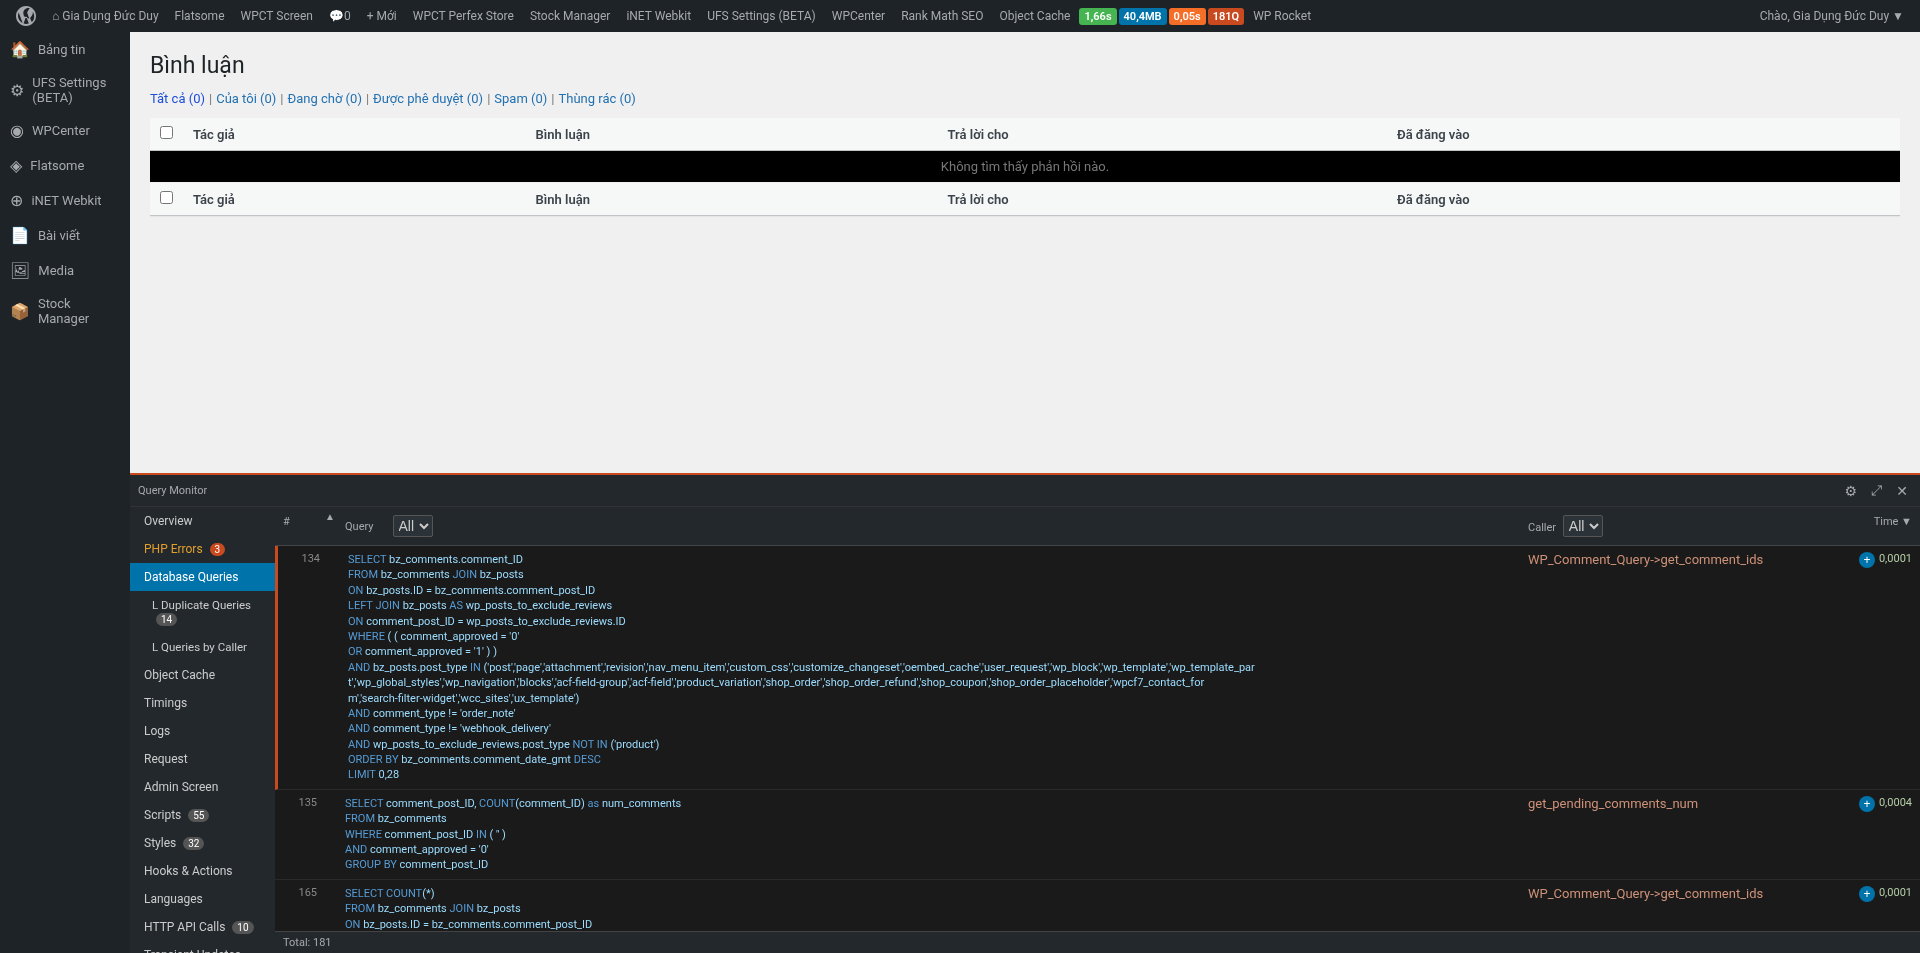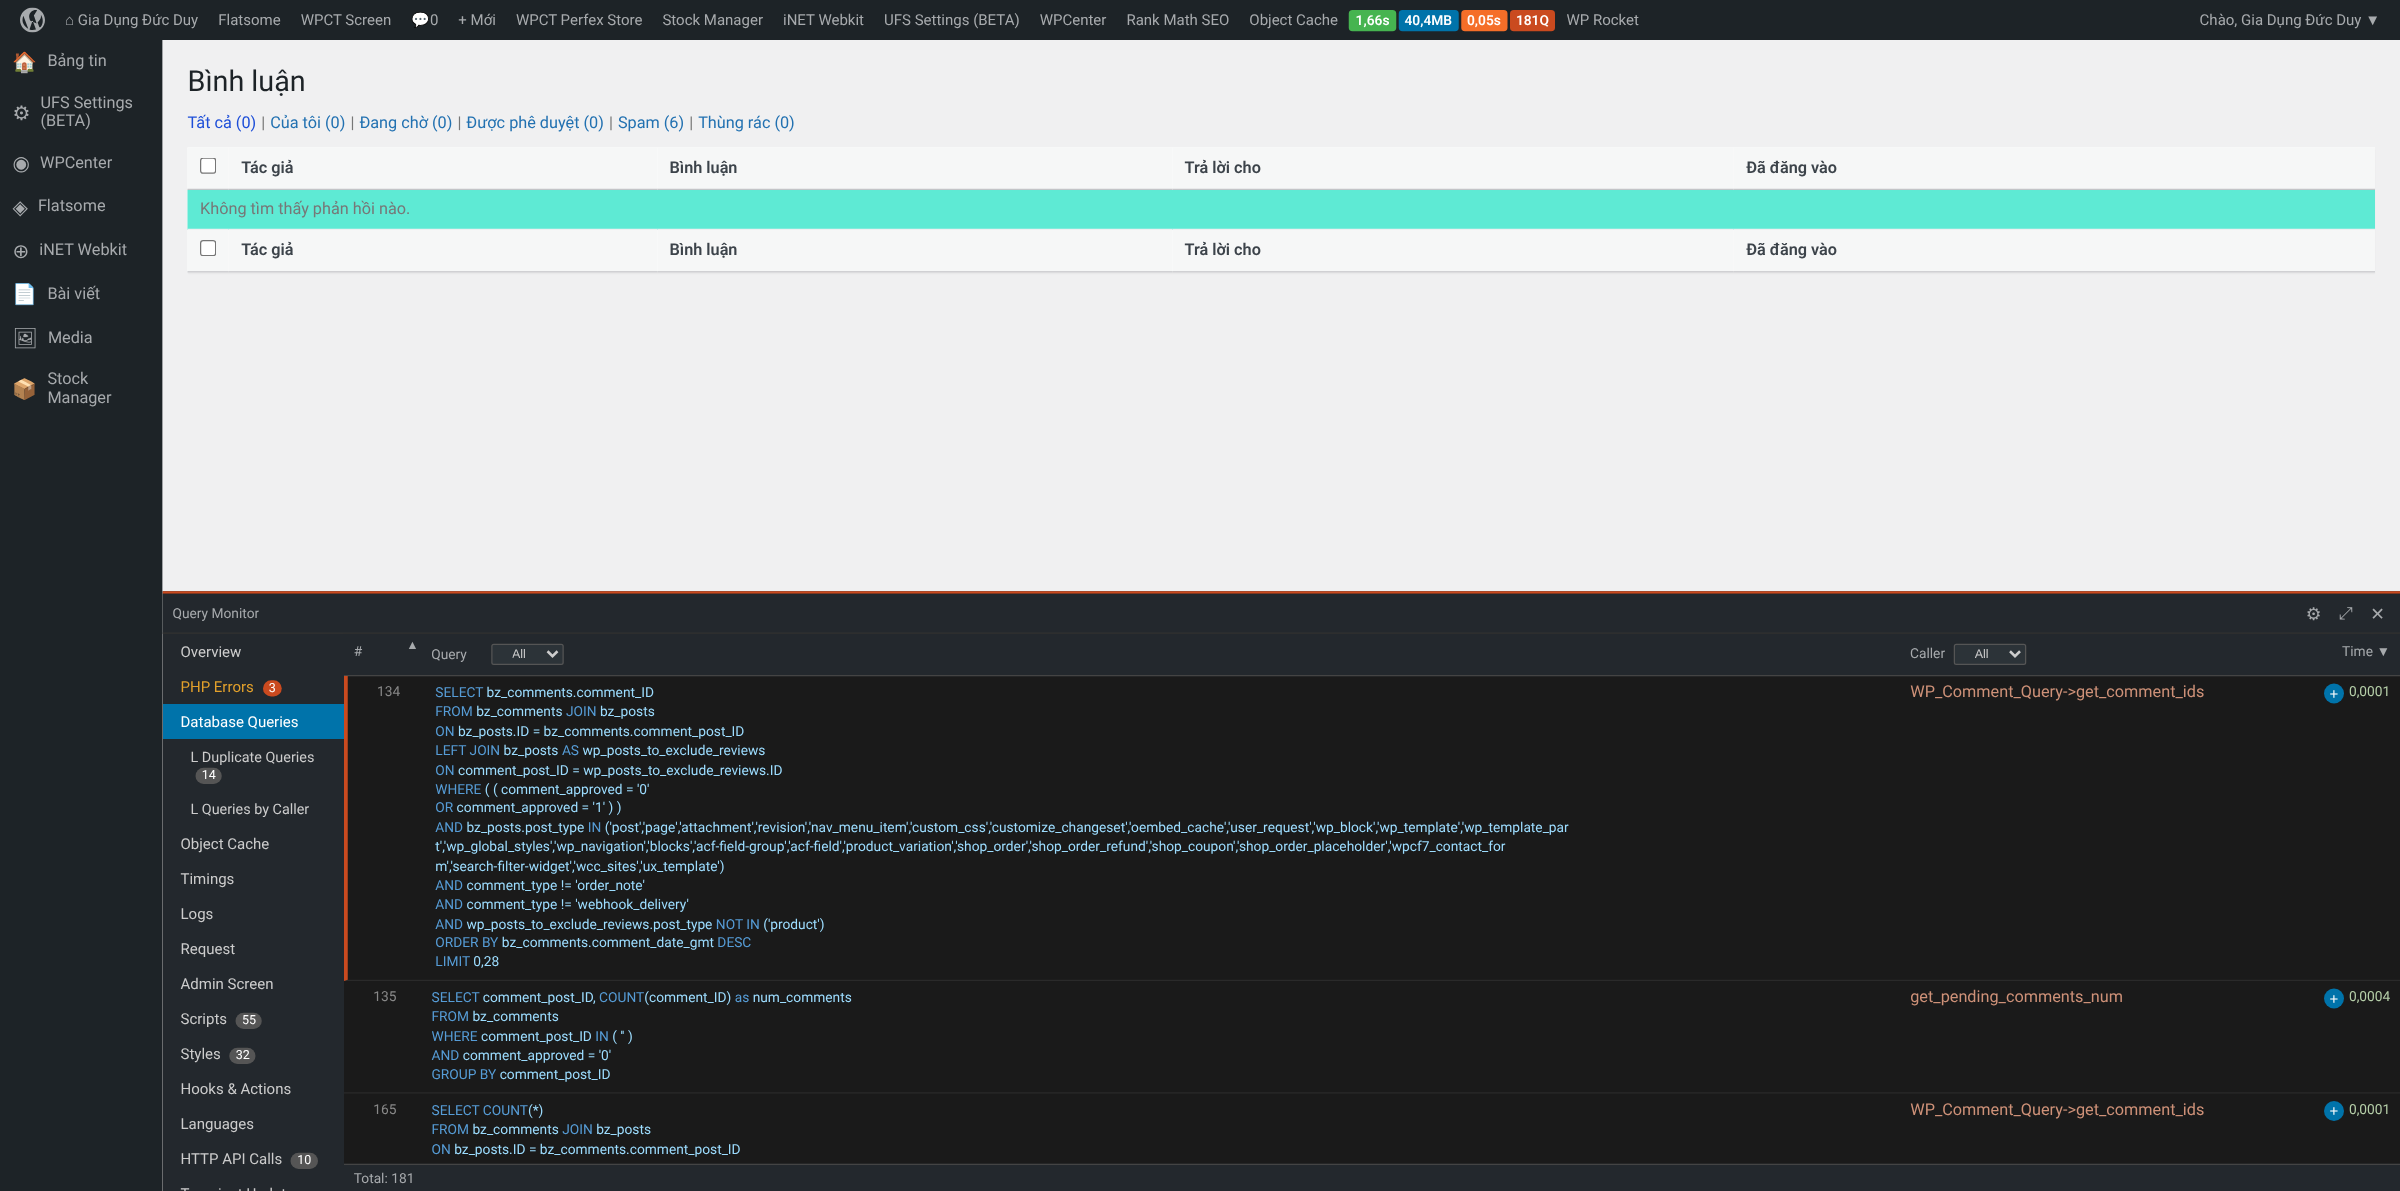--- a/index.html
+++ b/index.html
@@ -147,21 +147,21 @@
       text-align: left;
       font-weight: 600;
       font-size: 13px;
     }
     .wp-list-table td {
       padding: 8px 10px;
       border-bottom: 1px solid #f0f0f1;
       vertical-align: middle;
     }
     .wp-list-table .check-column { width: 28px; }
-    .no-items { padding: 10px; color: #777; font-size: 13px; background: #5eead4; }
+    .no-items { padding: 10px; color: #777; font-size: 13px; background: #000000; text-align: center; }
     .screen-options-bar {
       display: flex;
       justify-content: flex-end;
       gap: 8px;
       margin-bottom: 8px;
     }
     .screen-options-btn {
       background: #f6f7f7;
       border: 1px solid #c3c4c7;
       border-radius: 3px;
@@ -220,22 +220,22 @@
     .qm-col-num { width: 50px; padding: 4px 8px; color: #a7aaad; font-size: 11px; flex-shrink: 0; }
     .qm-col-sort { width: 12px; color: #a7aaad; font-size: 10px; }
     .qm-col-query { flex: 1; padding: 4px 8px; color: #a7aaad; font-size: 11px; display: flex; align-items: center; gap: 19px; }
     .qm-col-caller { width: 320px; padding: 4px 8px; color: #a7aaad; font-size: 11px; flex-shrink: 0; }
     .qm-col-time { width: 80px; padding: 4px 8px; color: #a7aaad; font-size: 11px; flex-shrink: 0; text-align: right; }
 
     .qm-filter-select {
       background: #2c3338;
       border: 1px solid #555;
       color: #ccc;
-      font-size: 10px;
-      padding: 1px 12px;
+      font-size: 14px;
+      padding: 1px 1px;
       border-radius: 2px;
     }
 
     .qm-scroll {
       overflow-y: auto;
       flex: 1;
     }
 
     .qm-row {
       display: flex;
@@ -396,21 +396,21 @@
 
       <div class="subsubsub">
         <a class="current">Tất cả (0)</a>
         <span class="sep">|</span>
         <a>Của tôi (0)</a>
         <span class="sep">|</span>
         <a>Đang chờ (0)</a>
         <span class="sep">|</span>
         <a>Được phê duyệt (0)</a>
         <span class="sep">|</span>
-        <a>Spam (6)</a>
+        <a>Spam (0)</a>
         <span class="sep">|</span>
         <a>Thùng rác (0)</a>
       </div>
 
       <table class="wp-list-table">
         <thead>
           <tr>
             <th class="check-column">
               <input type="checkbox" style="">
             </th>

